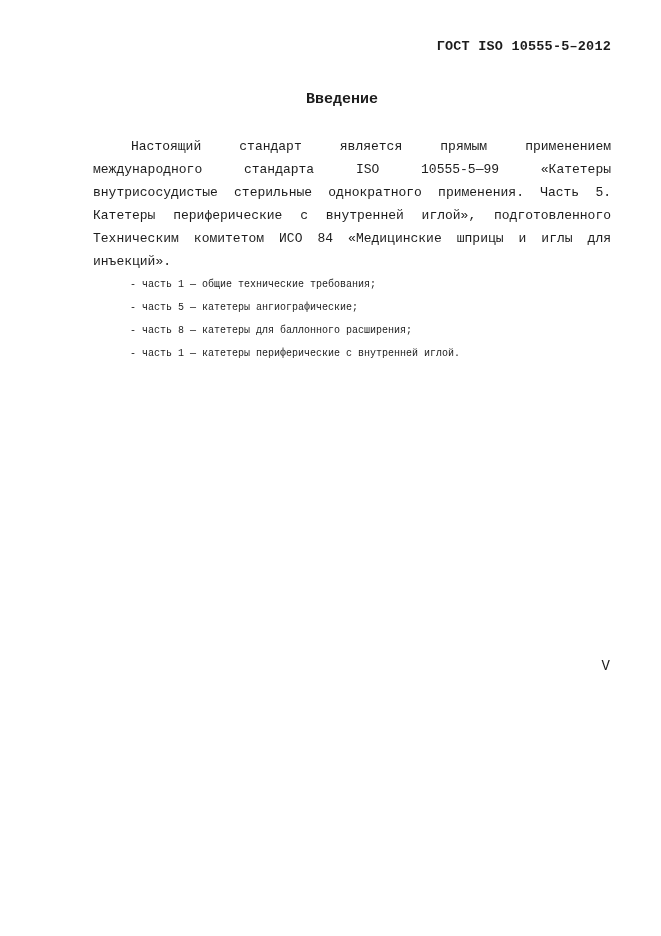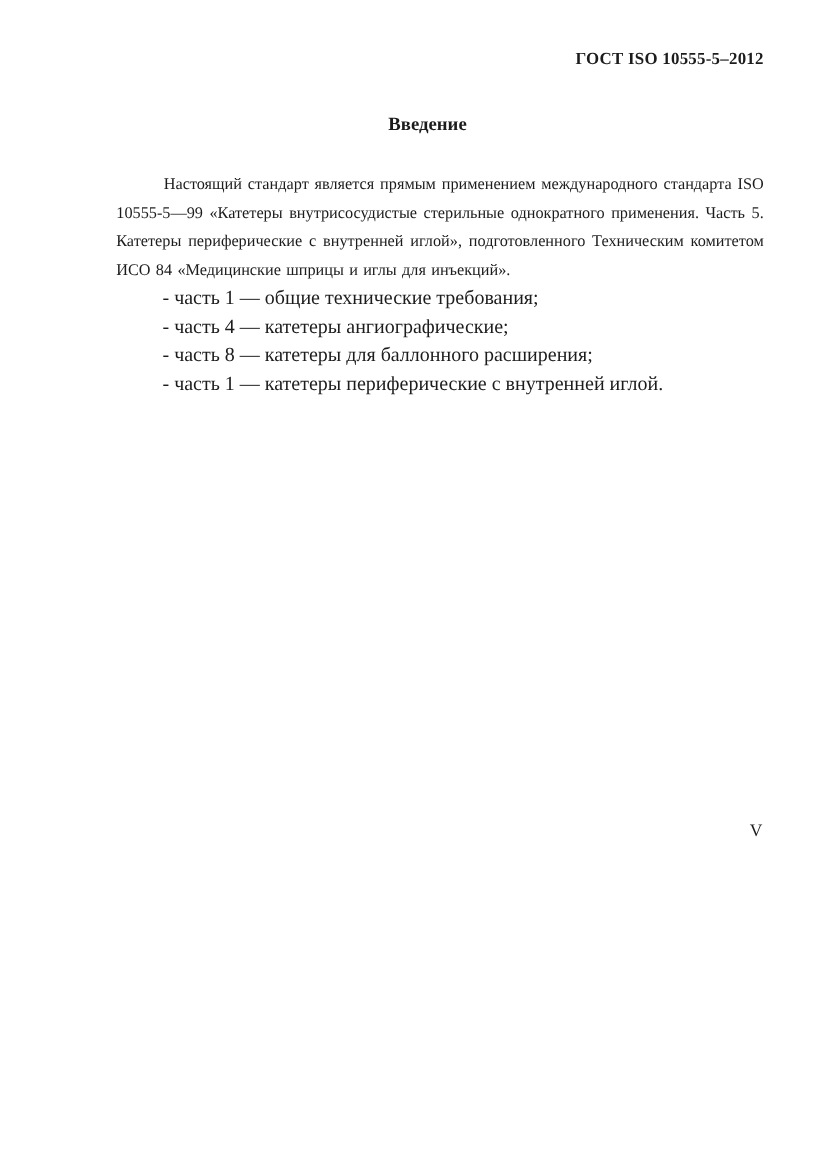--- a/index.html
+++ b/index.html
@@ -5,21 +5,21 @@
   html, body {
     margin: 0;
     padding: 0;
     background: #ffffff;
   }
   .page {
     position: relative;
     width: 661px;
     height: 714px;
     background: #ffffff;
-    font-family: Liberation Serif, serif;
+    font-family: Liberation Mono, monospace;
     color: #1c1c1c;
     overflow: hidden;
   }
   .doc-header {
     margin: 0;
     padding-top: 39px;
     padding-right: 50px;
     text-align: right;
     font-weight: bold;
     font-size: 13.5px;
@@ -45,21 +45,21 @@
     line-height: 23px;
     text-align: justify;
     text-align-last: left;
     text-indent: 38px;
     word-spacing: 1px;
   }
   .parts-list {
     margin: 0 50px 0 130px;
   }
   .list-item {
-    font-size: 16px;
+    font-size: 10px;
     line-height: 23px;
     text-align: left;
   }
   .page-number {
     position: absolute;
     right: 51px;
     bottom: 40px;
     font-size: 14px;
     line-height: 16px;
   }
@@ -73,21 +73,21 @@
 
   <div class="doc-title">Введение</div>
 
   <div class="body-text">
 
     <p class="para">Настоящий стандарт является прямым применением международного стандарта ISO 10555-5—99 «Катетеры внутрисосудистые стерильные однократного применения. Часть 5. Катетеры периферические с внутренней иглой», подготовленного Техническим комитетом ИСО 84 «Медицинские шприцы и иглы для инъекций».</p>
 
 
     <div class="parts-list">
       <div class="list-item">- часть 1 — общие технические требования;</div>
-      <div class="list-item">- часть 4 — катетеры ангиографические;</div>
+      <div class="list-item">- часть 5 — катетеры ангиографические;</div>
       <div class="list-item">- часть 8 — катетеры для баллонного расширения;</div>
       <div class="list-item">- часть 1 — катетеры периферические с внутренней иглой.</div>
     </div>
 
   </div>
 
   <div class="page-number">V</div>
 
 </div>
 

